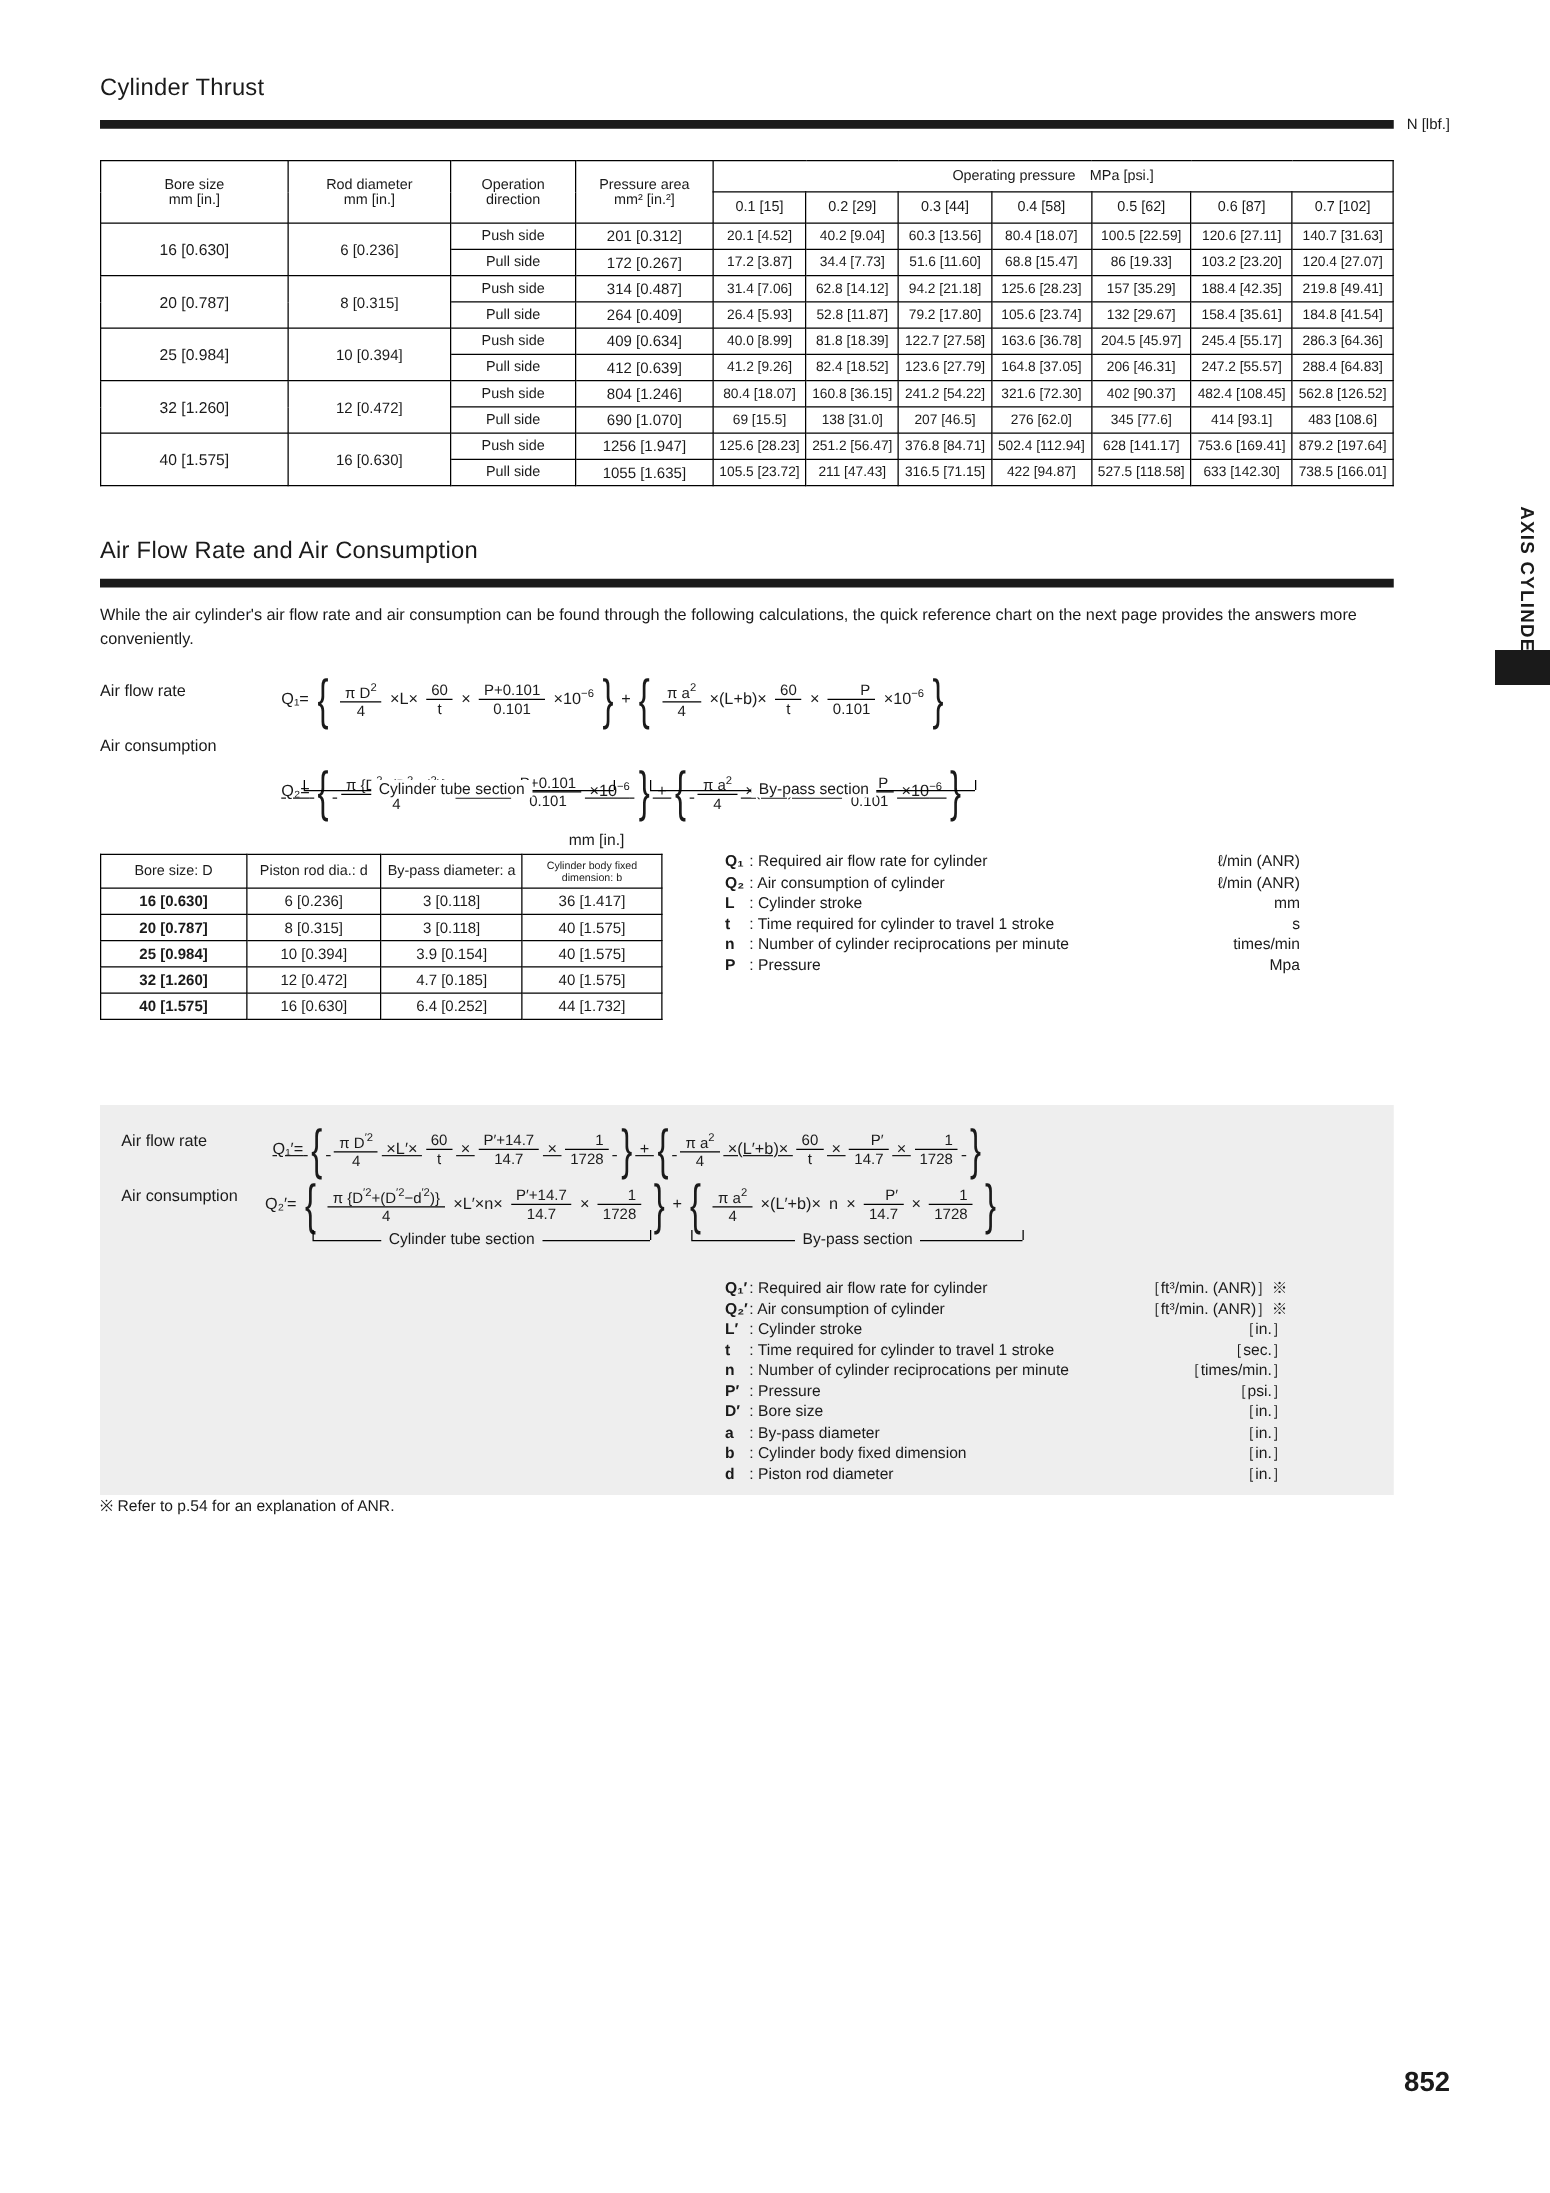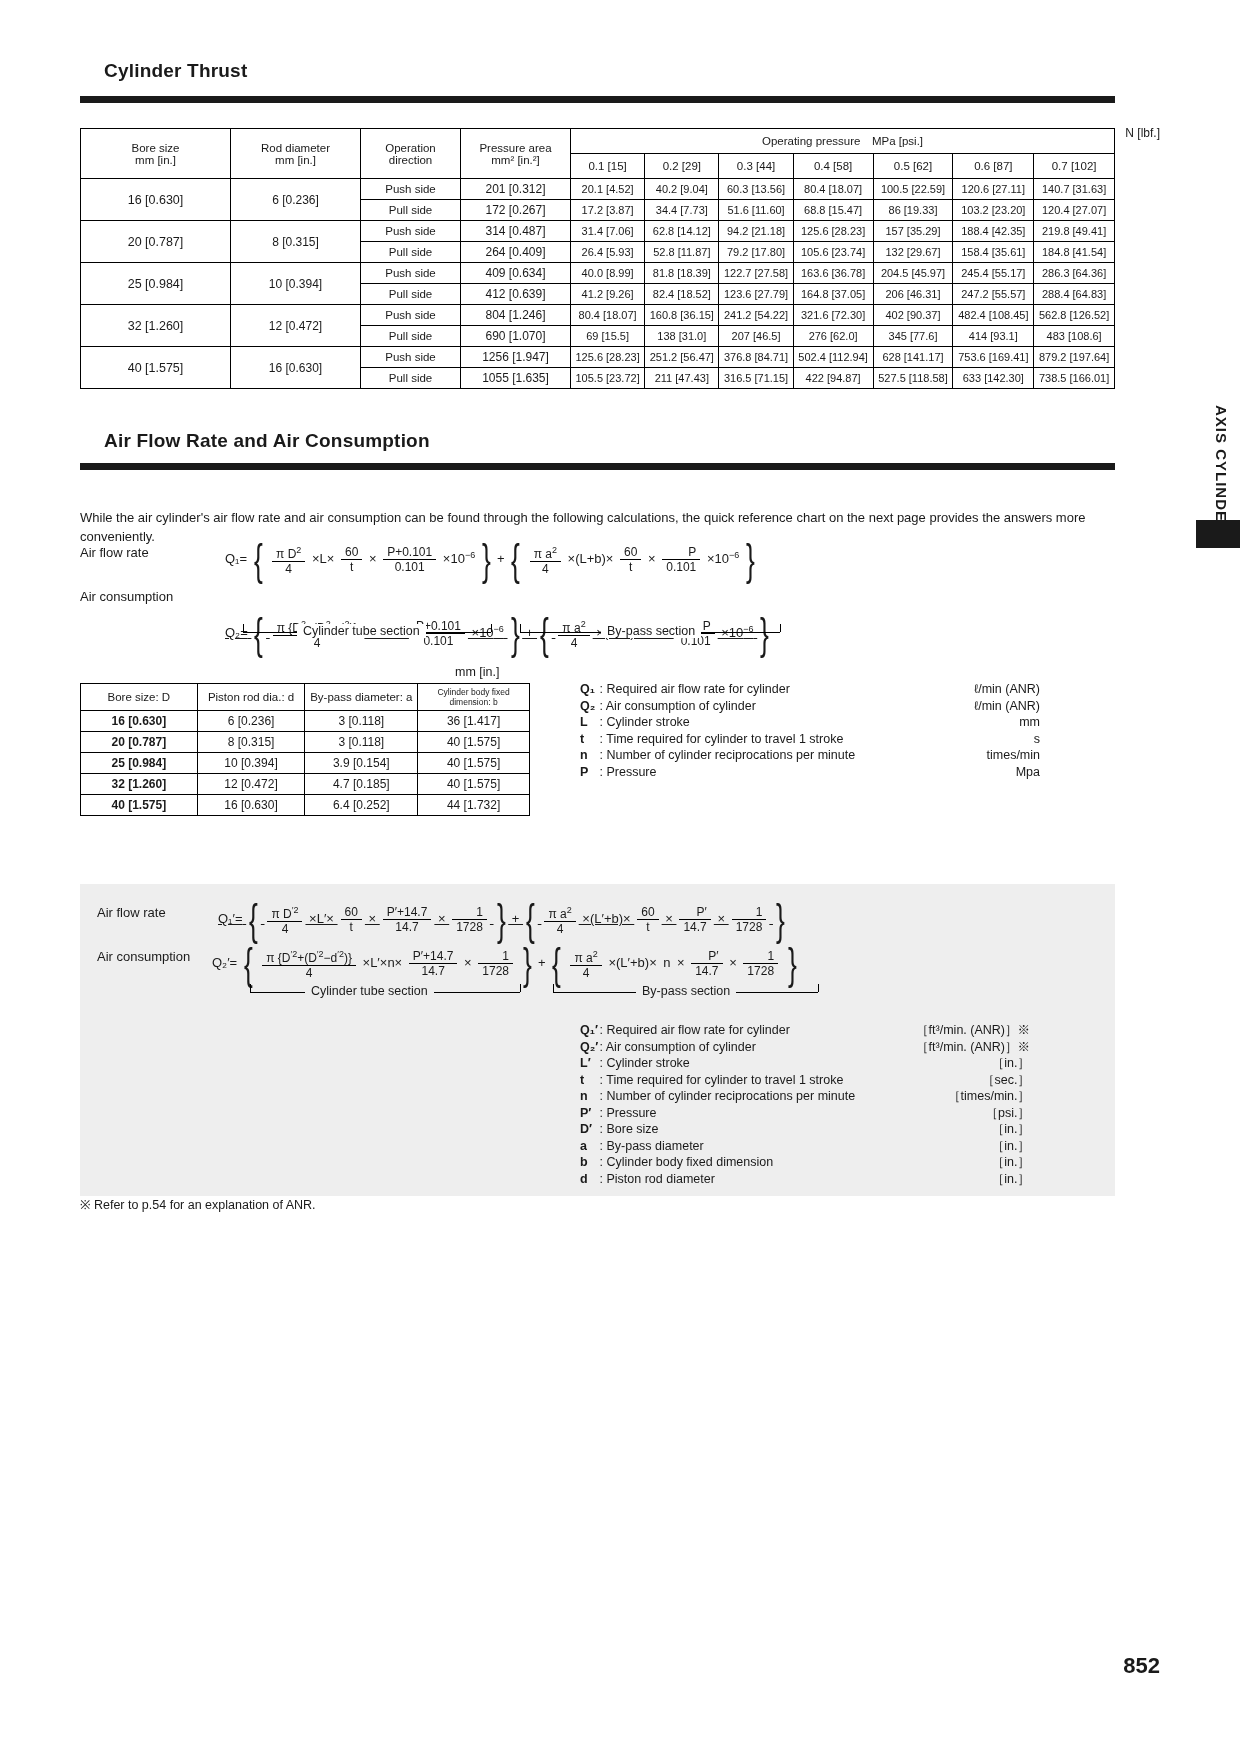--- a/index.html
+++ b/index.html
@@ -5,21 +5,21 @@
   html,body{margin:0;padding:0;}
   body{
     width:1240px;height:1754px;background:#fff;
     font-family:"Liberation Sans", sans-serif;
     color:#1a1a1a;position:relative;overflow:hidden;
   }
   .page{position:absolute;inset:0;}
 
   
   .section-title{
-    position:absolute;font-size:19px;font-weight:bold;letter-spacing:.2px;margin-left:24px;
+    position:absolute;font-size:19px;font-weight:normal;letter-spacing:.2px;
   }
   .rule{
     position:absolute;height:7px;background:#1a1a1a;
   }
 
   
   .side-tab{
     position:absolute;right:10px;top:405px;width:26px;
     writing-mode:vertical-rl;text-orientation:mixed;
     font-size:15px;font-weight:bold;letter-spacing:1px;
@@ -32,31 +32,31 @@
   table{border-collapse:collapse;}
   .thrust-table{
     position:absolute;left:80px;top:128px;width:1035px;
     font-size:11.5px;
   }
   .thrust-table td,.thrust-table th{
     border:1px solid #000;text-align:center;padding:3px 2px;font-weight:normal;
   }
   .thrust-table thead td{height:18px;}
   .unit-label{
-    position:absolute;right:80px;top:126px;font-size:12px;
+    position:absolute;right:80px;top:92px;font-size:12px;
   }
   .bore-cell{font-weight:bold;font-size:12.5px;}
   .mid-cell{font-size:12px;}
   .val{font-size:11px;}
   .op{font-size:11.5px;}
 
   
   .para{
     position:absolute;left:80px;top:482px;width:1035px;
-    font-size:13px;line-height:19px;margin-top:26px;
+    font-size:13px;line-height:19px;
   }
 
   
   .formula-label{position:absolute;font-size:13px;}
   .fx{position:absolute;font-size:13px;white-space:nowrap;}
   .frac{display:inline-block;vertical-align:middle;text-align:center;margin:0 3px;}
   .frac .num{display:block;padding:0 4px;font-size:12px;line-height:14px;text-align:right;}
   .frac .den{display:block;border-top:1px solid #000;padding:0 4px;font-size:12px;line-height:14px;}
   .big-brace{display:inline-block;font-size:44px;line-height:0;vertical-align:middle;transform:scaleX(.6);font-weight:300;}
   .sup{font-size:9px;vertical-align:super;}

